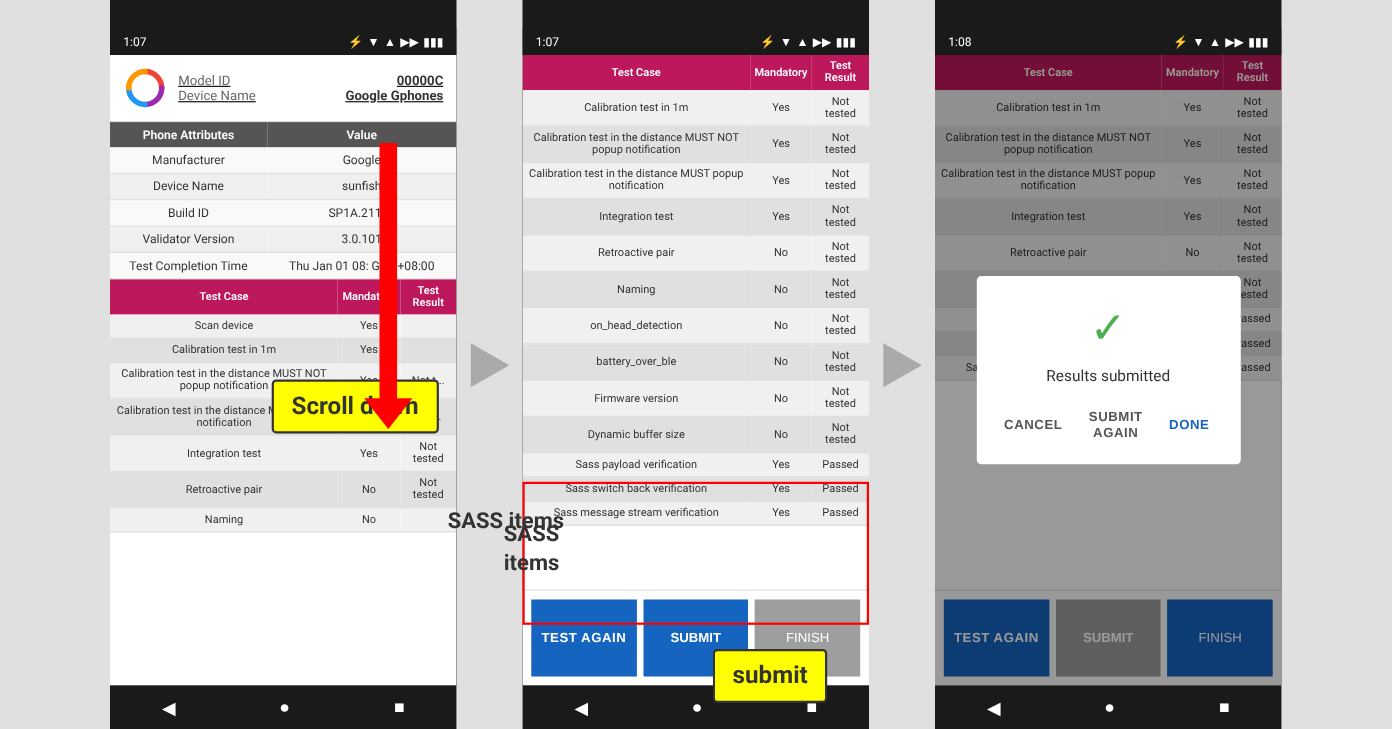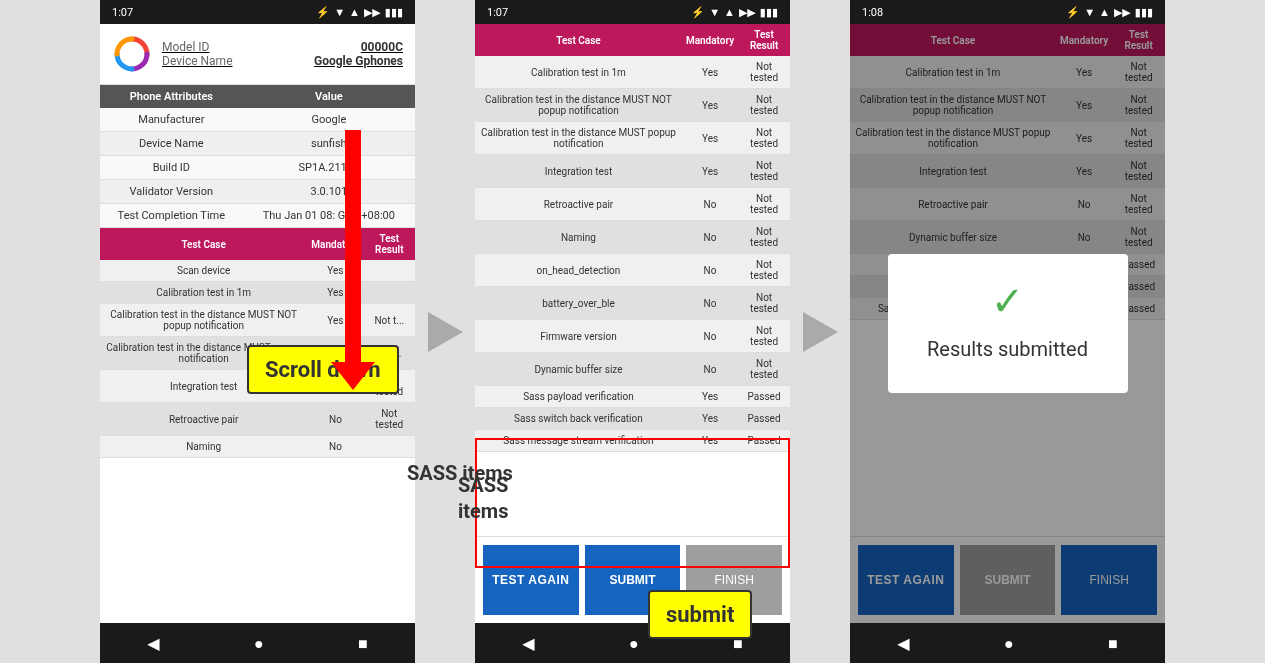--- a/index.html
+++ b/index.html
@@ -30,20 +30,21 @@
     
     .status-bar {
       background: #1a1a1a;
       color: white;
       display: flex;
       justify-content: space-between;
       align-items: center;
       padding: 4px 12px;
       font-size: 11px;
       height: 24px;
+      margin-top: 26px;
     }
     .status-bar-icons { display: flex; gap: 4px; align-items: center; }
 
     
     .phone-screen {
       flex: 1;
       background: #fff;
       overflow: hidden;
       display: flex;
       flex-direction: column;
@@ -263,21 +264,21 @@
       padding: 24px 20px 16px;
       border-radius: 4px;
       text-align: center;
     }
     .dialog-check {
       color: #4caf50;
       font-size: 40px;
       margin-bottom: 12px;
     }
     .dialog-title {
-      font-size: 20px;
+      font-size: 14px;
       color: #333;
       margin-bottom: 16px;
     }
     .dialog-buttons {
       display: flex;
       justify-content: flex-end;
       gap: 8px;
     }
     .dialog-btn {
       background: none;
@@ -636,20 +637,25 @@
                 <td>Passed</td>
             </tr>
           </tbody>
         </table>
       </div>
 
       <div class="dialog-overlay">
         <div class="dialog-box">
           <div class="dialog-check">✓</div>
           <div class="dialog-title">Results submitted</div>
+          <div class="dialog-buttons">
+            <button class="dialog-btn">CANCEL</button>
+            <button class="dialog-btn">SUBMIT AGAIN</button>
+            <button class="dialog-btn dialog-btn-done">DONE</button>
+          </div>
         </div>
       </div>
 
       <div class="buttons-row">
         <button class="btn-test-again">TEST AGAIN</button>
         <button class="btn-submit" style="background:#9e9e9e;">SUBMIT</button>
         <button class="btn-finish" style="background:#1565c0;">FINISH</button>
       </div>
 
       <div class="bottom-nav">

